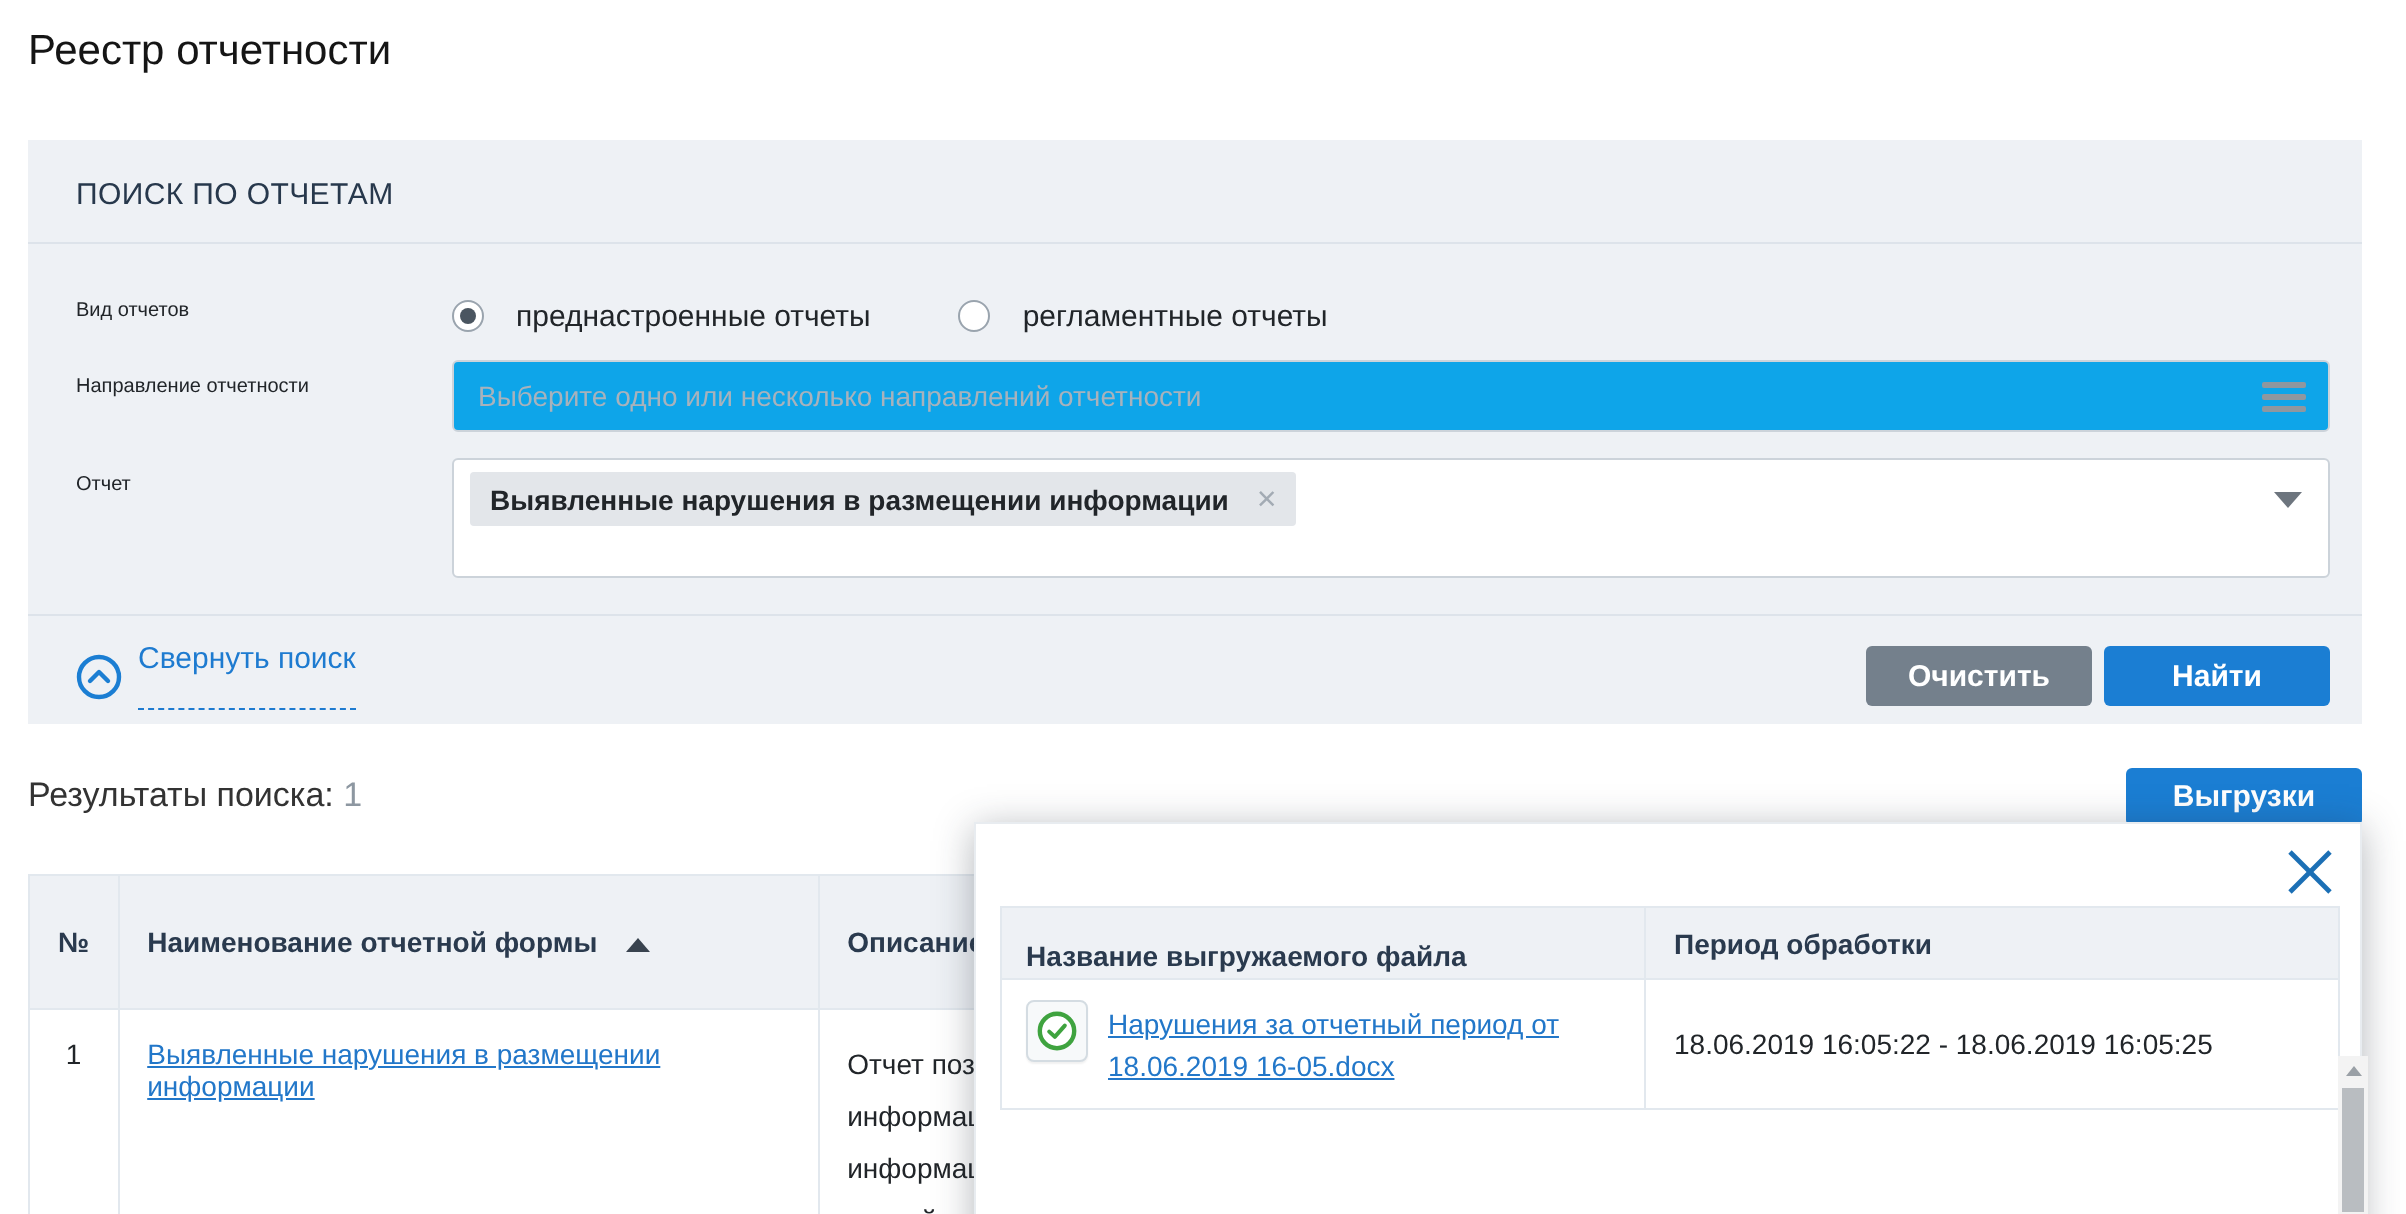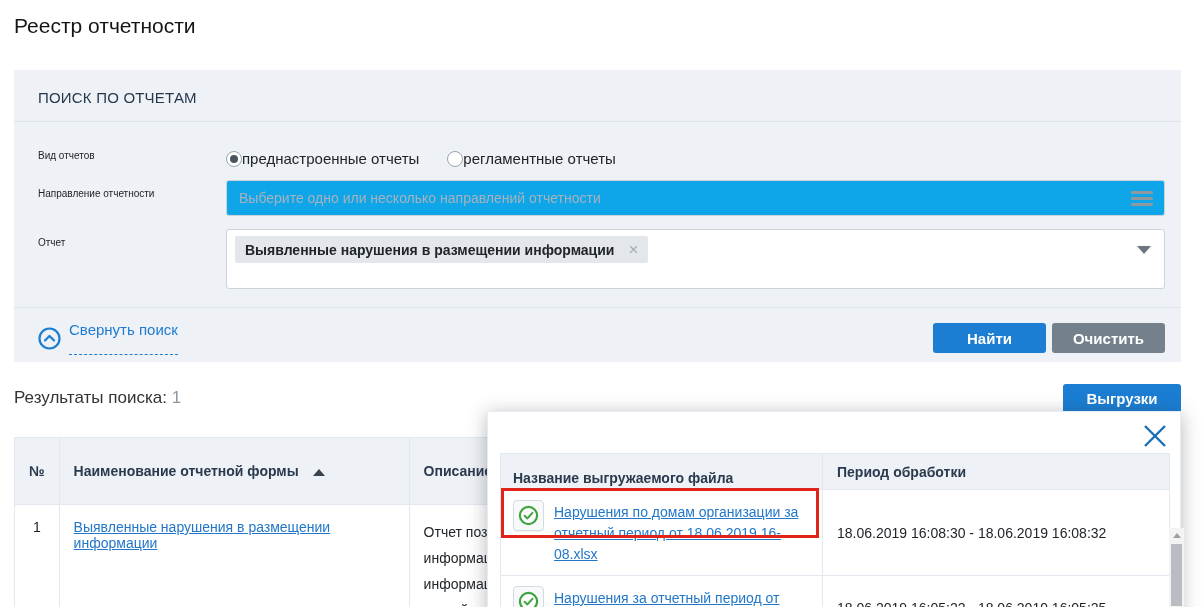--- a/index.html
+++ b/index.html
@@ -10,21 +10,21 @@
 
   
   .search-panel { position:absolute; left:14px; top:70px; width:1167px; height:292px;
     background:#eef1f5; }
   .panel-header { padding:19px 24px 15px; font-size:15px; font-weight:normal; color:#27384c;
     border-bottom:1px solid #dde3ea; letter-spacing:.2px; }
   .panel-body { padding:20px 16px 0 24px; }
   .form-row { display:flex; margin-bottom:13px; }
   .form-label { width:188px; flex:0 0 188px; font-size:10px; color:#212529; padding-top:8px; }
   .form-control-wrap { flex:1; position:relative; margin-right:0; }
-  .radio-row { padding-top:8px; display:flex; align-items:flex-end; gap:0; font-size:15px; }
+  .radio-row { padding-top:8px; display:flex; align-items:flex-start; gap:16px; font-size:15px; }
   .radio { width:16px; height:16px; border:1px solid #9aa4ae; border-radius:50%; background:#fff;
     display:inline-flex; align-items:center; justify-content:center; flex:0 0 16px; cursor:pointer; }
   .radio.checked::after { content:""; width:8px; height:8px; border-radius:50%; background:#4a5560; }
   .radio-label { margin-right:28px; cursor:pointer; }
   .text-input { width:100%; height:36px; border:1px solid #ccd3da; border-radius:3px;
     background:#0ea5e9; font-size:14px; padding:0 40px 0 12px; color:#212529;
     font-family:"Liberation Sans",sans-serif; }
   .text-input::placeholder { color:#a8b2bc; }
   .burger { position:absolute; right:12px; top:11px; width:22px; display:flex;
     flex-direction:column; gap:3px; cursor:pointer; }
@@ -144,22 +144,22 @@
     <span class="collapse-link">
       <span style="display:inline-flex;">
         <svg width="23" height="23" viewBox="0 0 23 23">
             <circle cx="11.5" cy="11.5" r="10" fill="none" stroke="#1b7ed3" stroke-width="2.2"></circle>
             <polyline points="7,13.5 11.5,9 16,13.5" fill="none" stroke="#1b7ed3" stroke-width="2.2" stroke-linecap="round" stroke-linejoin="round"></polyline>
           </svg>
       </span>
       <span class="collapse-text">Свернуть поиск</span>
     </span>
     <span class="btns">
+      <button class="btn btn-gray">Очистить</button>
       <button class="btn btn-blue">Найти</button>
-      <button class="btn btn-gray">Очистить</button>
     </span>
   </div>
 </section>
 
 <div class="results-bar">
   <div class="results-text">
     <span>Результаты поиска:</span>
     <span class="results-count">1</span>
   </div>
   <button class="btn btn-blue btn-exports">Выгрузки</button>
@@ -200,33 +200,20 @@
         <line x1="24" y1="4" x2="4" y2="24" stroke="#1b6fb5" stroke-width="2.4"></line>
       </svg>
   </span>
   <div class="mtable">
     <div class="m-head">
       <div class="m-col1">Название выгружаемого файла</div>
       <div class="m-col2">Период обработки</div>
     </div>
     <div class="m-body">
       <div class="m-row">
-        <div class="annotation"></div>
-        <div class="m-cell-file">
-          <span class="status-btn">
-            <svg width="21" height="21" viewBox="0 0 21 21">
-                <circle cx="10.5" cy="10.5" r="8.6" fill="#fff" stroke="#3fa33f" stroke-width="2.2"></circle>
-                <polyline points="6.6,10.8 9.4,13.4 14.4,7.8" fill="none" stroke="#3fa33f" stroke-width="2" stroke-linecap="round" stroke-linejoin="round"></polyline>
-              </svg>
-          </span>
-          <a class="tbl-link file-link">Нарушения по домам организации за отчетный период от 18.06.2019 16-08.xlsx</a>
-        </div>
-        <div class="m-cell-period">18.06.2019 16:08:30 - 18.06.2019 16:08:32</div>
-      </div>
-      <div class="m-row">
         <div class="m-cell-file">
           <span class="status-btn">
             <svg width="21" height="21" viewBox="0 0 21 21">
                 <circle cx="10.5" cy="10.5" r="8.6" fill="#fff" stroke="#3fa33f" stroke-width="2.2"></circle>
                 <polyline points="6.6,10.8 9.4,13.4 14.4,7.8" fill="none" stroke="#3fa33f" stroke-width="2" stroke-linecap="round" stroke-linejoin="round"></polyline>
               </svg>
           </span>
           <a class="tbl-link file-link">Нарушения за отчетный период от 18.06.2019 16-05.docx</a>
         </div>
         <div class="m-cell-period">18.06.2019 16:05:22 - 18.06.2019 16:05:25</div>

